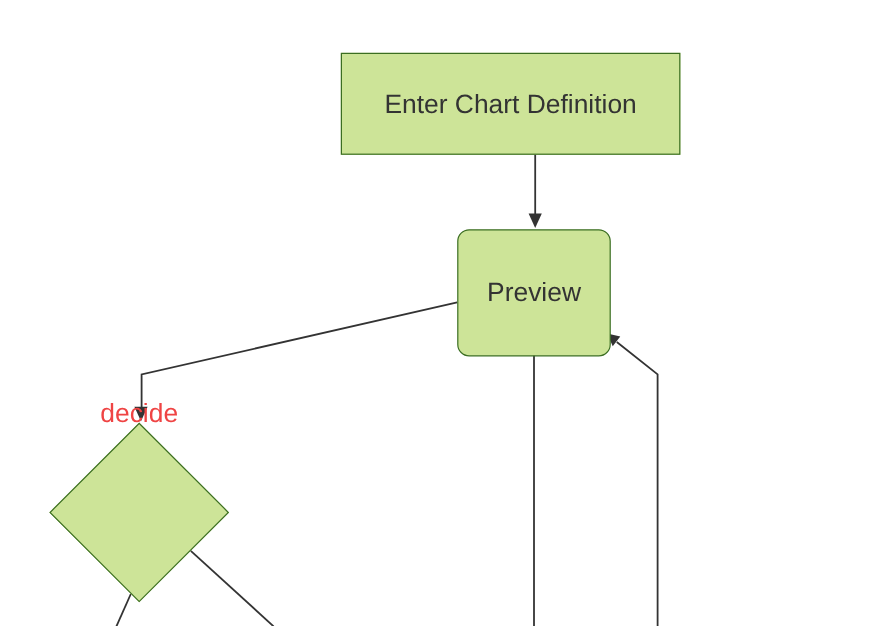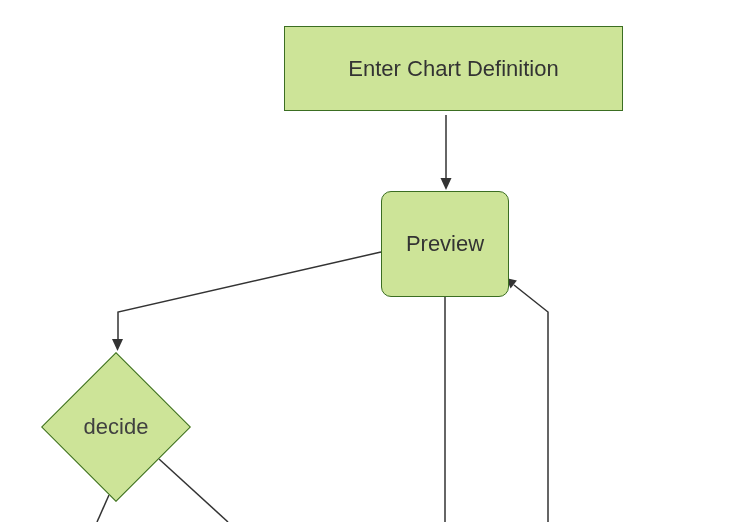--- a/index.html
+++ b/index.html
@@ -35,46 +35,45 @@
     background: #cde498;
     border: 1.5px solid #3b6e22;
     display: flex;
     align-items: center;
     justify-content: center;
     font-size: 22px;
     color: #333333;
     white-space: nowrap;
   }
   .node-rect {
-    left: 284px; top: 26px;
-    width: 339px; height: 85px;
+    left: 284px; top: 44px;
+    width: 283px; height: 85px;
   }
   .node-rounded {
     left: 381px; top: 191px;
     width: 128px; height: 106px;
     border-radius: 10px;
   }
   .node-diamond-shape {
     position: absolute;
     box-sizing: border-box;
     left: 63px; top: 374px;
     width: 106px; height: 106px;
     background: #cde498;
     border: 1.5px solid #3b6e22;
     transform: rotate(45deg);
   }
   .node-diamond-label {
     position: absolute;
-    left: 41px; top: 352px;
+    left: 41px; top: 332px;
     width: 150px; height: 150px;
     display: flex;
-    align-items: center;
     justify-content: center;
     font-size: 22px;
-    color: #404040;
+    color: #ef4444;
   }
 </style>
 </head>
 <body>
 
 <div class="stage">
 
   <svg class="edges" viewBox="0 0 740 522">
 
     <path class="edge" d="M446,115 L446,179"></path>

